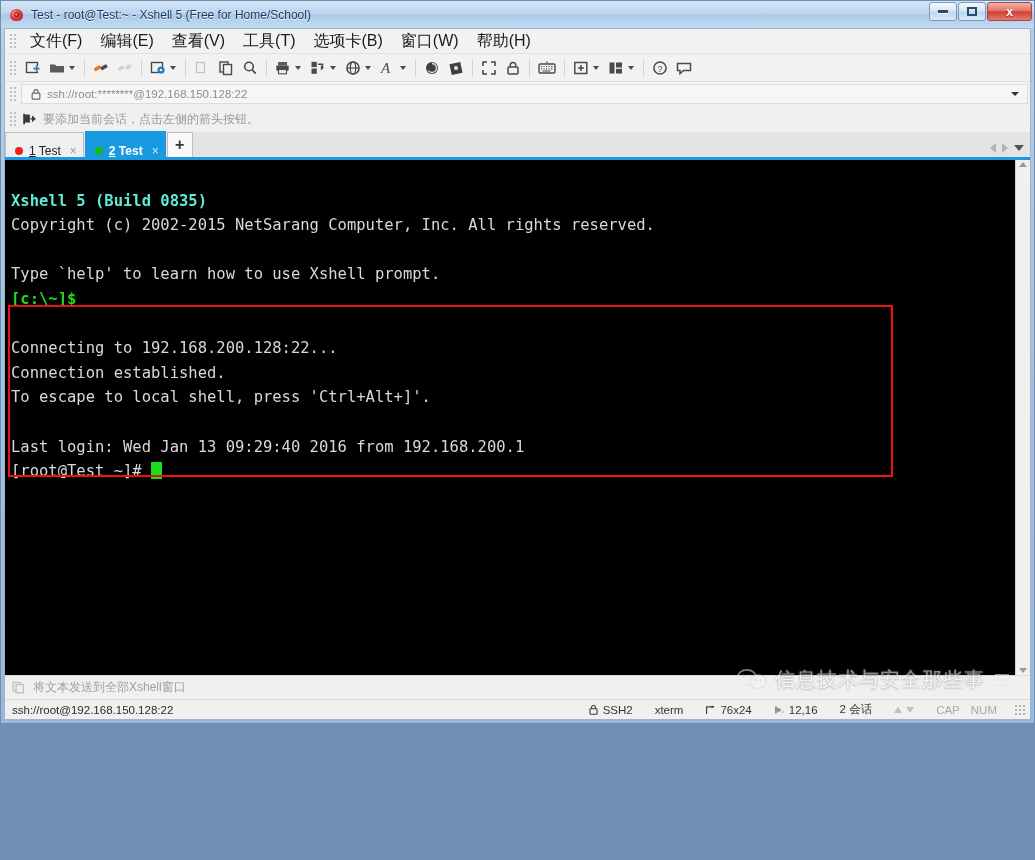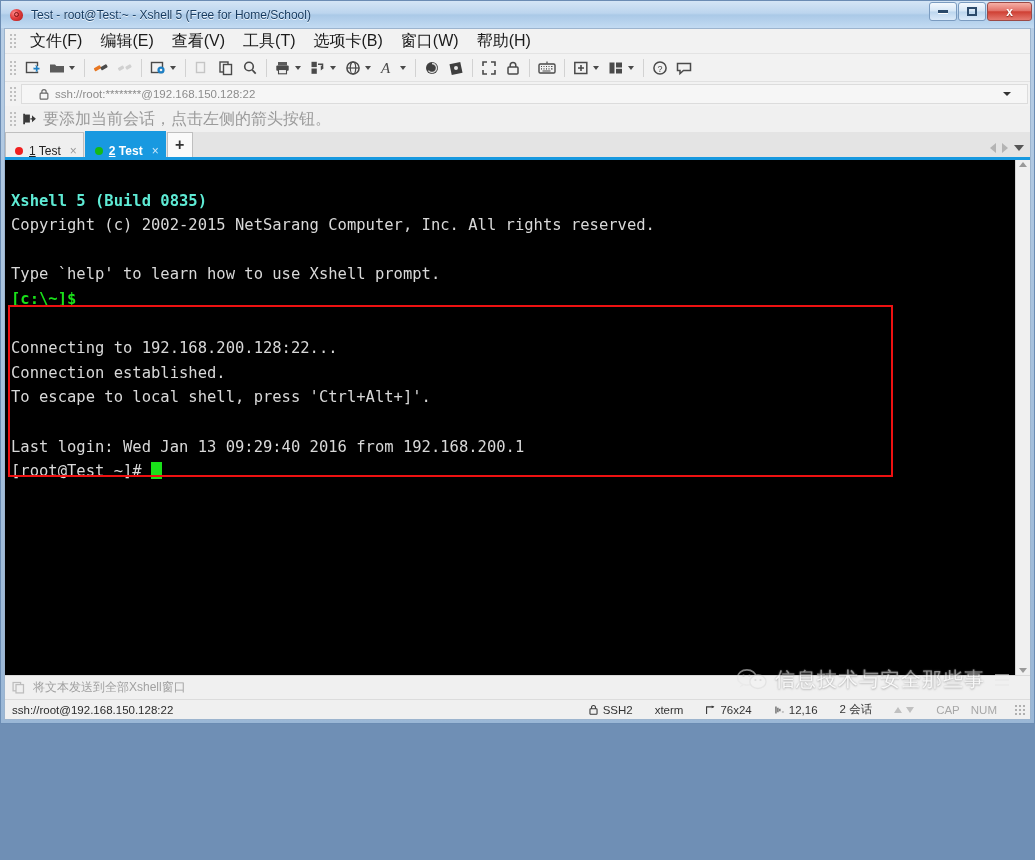--- a/index.html
+++ b/index.html
@@ -88,30 +88,30 @@
            border-top:4px solid #4a4a4a; margin-left:3px; margin-right:2px; }
   svg { display:block; }
 
   
   .addrbar {
     height:24px; flex:0 0 24px; display:flex;align-items:center;
     background:#f2f2f2; padding-left:4px;
   }
   .addrbox {
     flex:1; height:20px; background:#f6f6f6; border:1px solid #dcdcdc;
-    display:flex;align-items:center; padding:0 16px; margin-right:2px;
+    display:flex;align-items:center; padding:0 8px; margin-right:2px;
   }
   .addr-text { font-size:11.5px;color:#8c8c8c; margin-left:5px; white-space:nowrap; }
   .addr-caret { margin-left:auto; width:0;height:0;
     border-left:4px solid transparent;border-right:4px solid transparent;border-top:4px solid #333; }
 
   
   .hintrow { height:26px;flex:0 0 26px;display:flex;align-items:center;
     background:#f0f0f0; padding-left:4px; }
-  .hint-text { font-size:16px;color:#9a9a9a; margin-left:6px; white-space:nowrap; }
+  .hint-text { font-size:12px;color:#9a9a9a; margin-left:6px; white-space:nowrap; }
 
   
   .tabstrip {
     height:28px;flex:0 0 28px;display:flex;align-items:flex-end;
     background:#e4e4e4; border-bottom:3px solid #1899e0; position:relative;
   }
   .tab {
     height:25px; display:flex;align-items:center; padding:12px 6px 0 9px;
     font-size:12px; margin-right:1px; border:1px solid #bfbfbf; border-bottom:none;
     background:#efefef; color:#222; position:relative;

